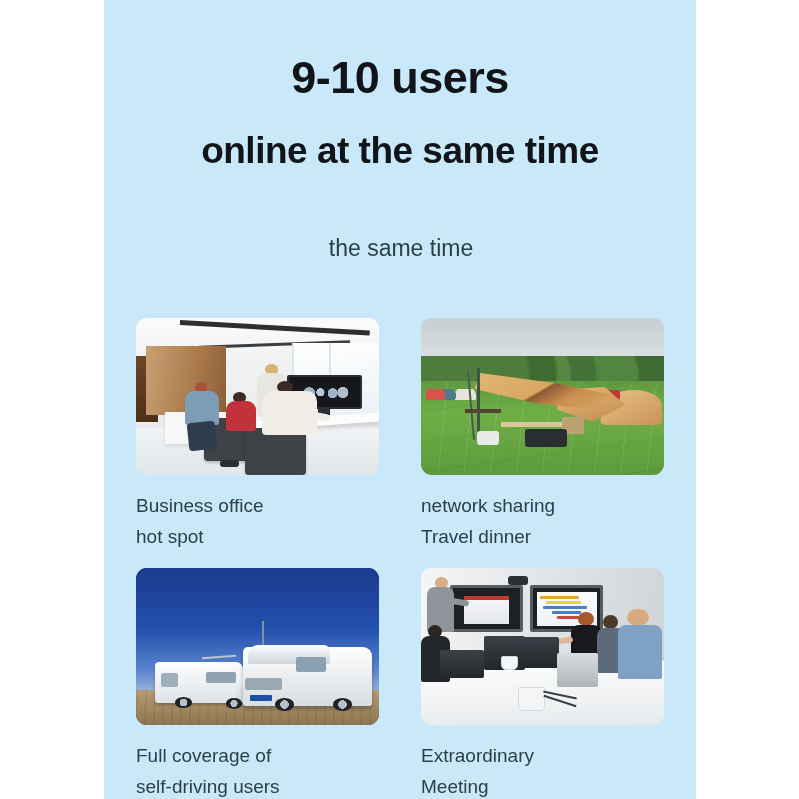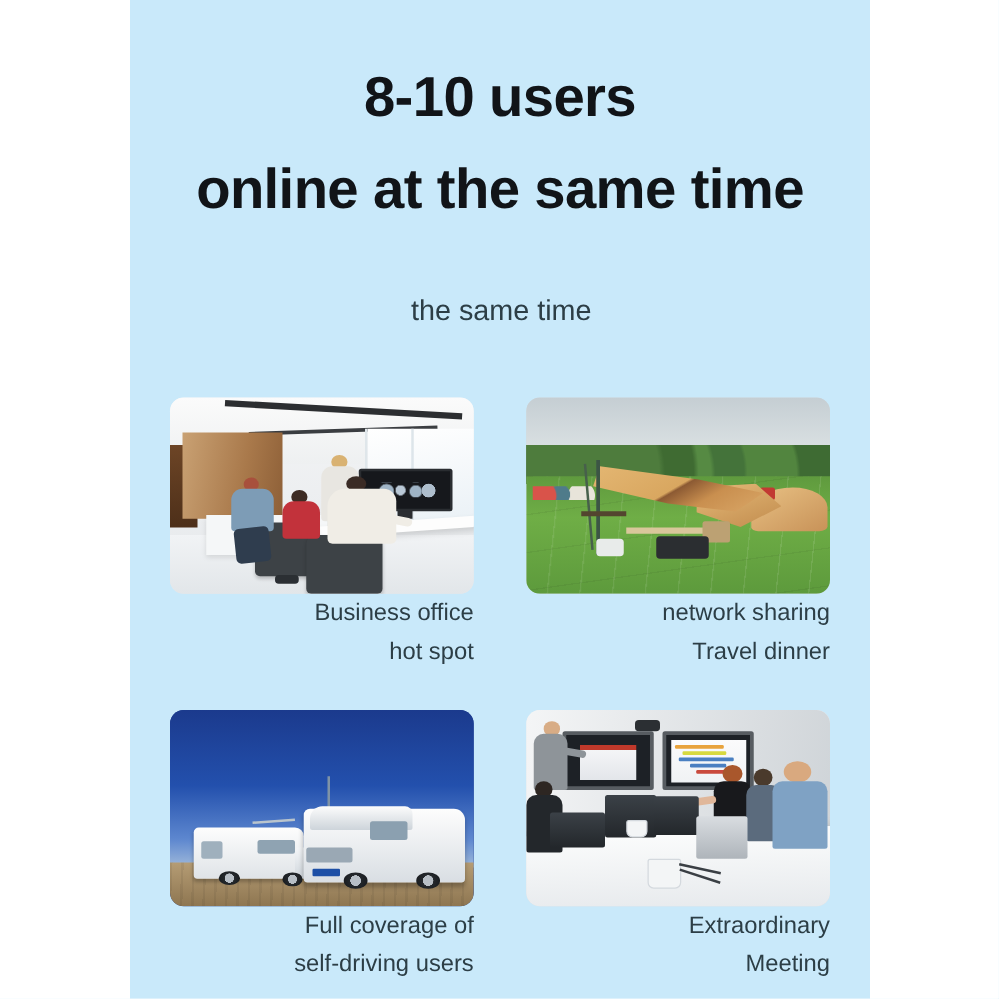--- a/index.html
+++ b/index.html
@@ -22,21 +22,21 @@
   
   .headline {
     position:absolute;
     left:104px; width:592px;
     text-align:center;
     color:#111418;
     font-weight:bold;
     letter-spacing:-0.5px;
   }
   .headline-l1 { top:52px; font-size:45px; line-height:52px; }
-  .headline-l2 { top:125px; font-size:45px; line-height:52px; }
+  .headline-l2 { top:125px; font-size:37px; line-height:52px; }
 
   .subtitle {
     position:absolute;
     left:136px; top:228px; width:530px;
     text-align:center;
     color:#2c3e46;
     font-size:23px;
     line-height:41px;
     font-weight:normal;
   }
@@ -51,22 +51,22 @@
   .cell.c-br { left:317px; top:250px; }
 
   .thumb {
     position:relative;
     width:243px; height:157px;
     border-radius:11px;
     overflow:hidden;
     background:#dfe6ea;
   }
   .caption {
-    margin-top:0;
-    text-align:right;
+    margin-top:15px;
+    text-align:left;
     color:#2c3e46;
     font-size:19px;
     line-height:31px;
   }
   .caption span { display:block; }
 
   
   .sc-office { background:linear-gradient(#f4f5f6 0%, #eceef0 55%, #e4e7ea 100%); }
   .of-ceil {
     position:absolute; left:0; top:0; width:100%; height:34%;
@@ -405,21 +405,21 @@
   .mp5 .h { left:18%; top:0; width:46%; height:20%; background:#d9a97f; }
   .mp5 .b { left:0%; top:18%; width:90%; height:62%; background:#7fa2c4; }
 </style>
 </head>
 <body>
 
 <div id="poster">
 
   <div class="blue-panel"></div>
 
-  <div class="headline headline-l1">8-10 users</div>
+  <div class="headline headline-l1">9-10 users</div>
   <div class="headline headline-l2">online at the same time</div>
 
   <div class="subtitle">
     <span>the same time</span>
   </div>
 
   <div class="grid">
 
     <div class="cell c-tl">
       <div class="thumb sc-office">

